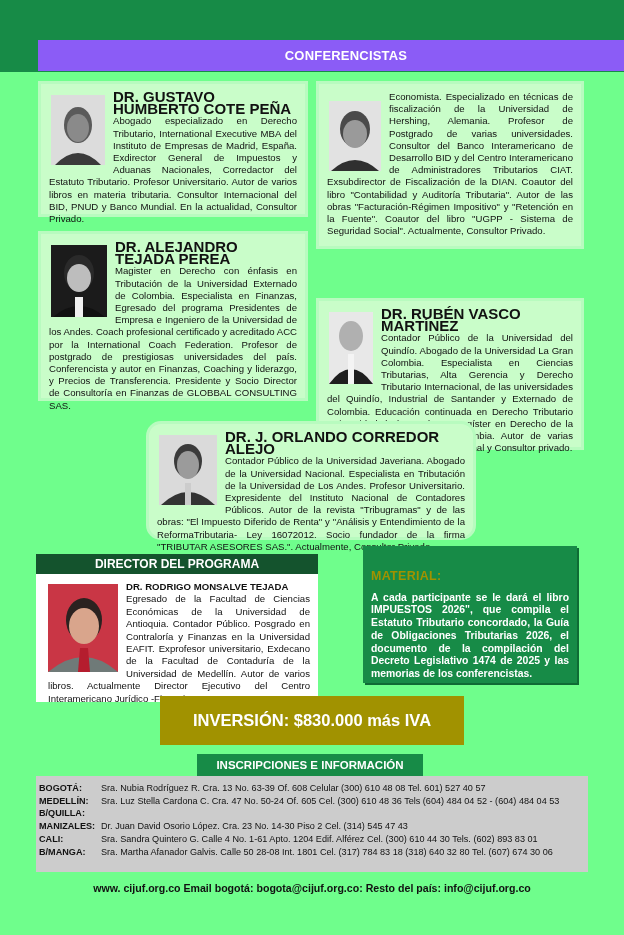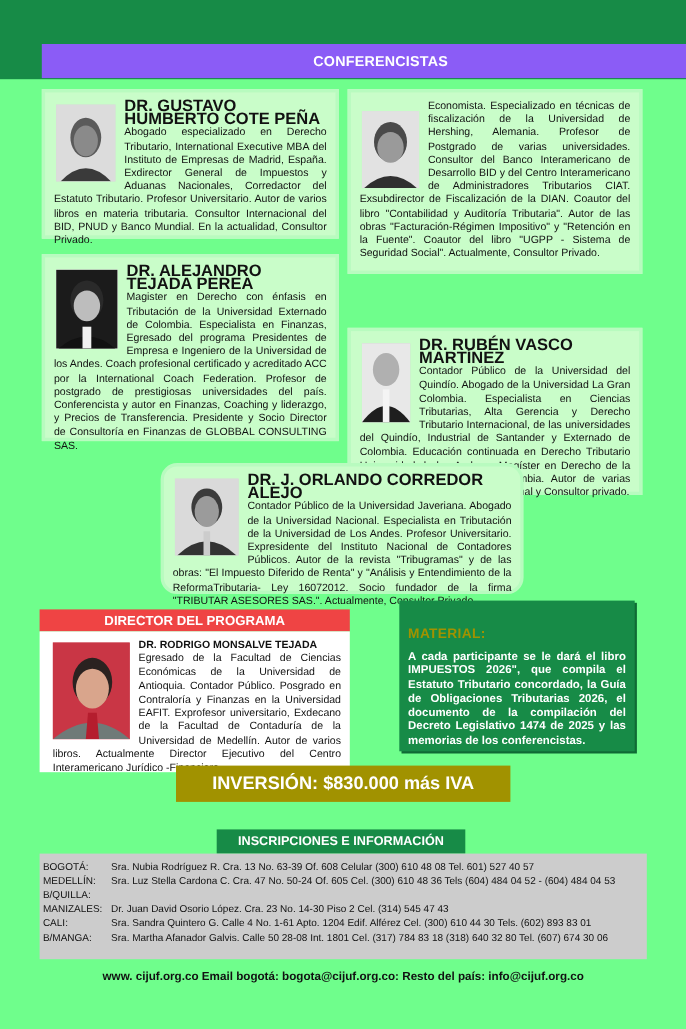--- a/index.html
+++ b/index.html
@@ -23,54 +23,54 @@
   }
   .card .photo {
     float: left; margin: 4px 8px 2px 2px; background: #d7d7d7;
     display: flex; align-items: flex-end; justify-content: center; overflow: hidden;
   }
   .card .name { font-weight: bold; display: block; text-align: left; font-size: 15px; }
   .photo svg { display: block; }
 
   .director-head {
     position: absolute; left: 36px; top: 554px; width: 282px; height: 20px;
-    background: #ef4444; color: #fff; font-weight: bold; font-size: 12px;
+    background: #14532d; color: #fff; font-weight: bold; font-size: 12px;
     display: flex; align-items: center; justify-content: center;
   }
   .director-card {
     position: absolute; left: 36px; top: 574px; width: 282px; height: 128px;
     background: #fff; font-size: 9.6px; line-height: 12.4px; padding: 7px 8px 4px 12px; text-align: justify;
   }
   .director-card .photo { float: left; width: 70px; height: 88px; margin: 3px 8px 2px 0; background: #c93645; overflow: hidden; }
   .director-card .name { font-weight: bold; display: block; text-align: left; }
 
   .material {
     position: absolute; left: 363px; top: 546px; width: 214px; height: 137px;
     background: #178b47; color: #fff; padding: 24px 8px; font-size: 10.4px; line-height: 12.7px;
     text-align: justify; box-shadow: 2px 2px 0 #0f6b35;
   }
   .material .head { color: #a19200; font-weight: bold; font-size: 12.5px; margin-bottom: 9px; letter-spacing: 0.3px; }
   .material .body { font-weight: bold; }
 
   .inversion {
-    position: absolute; left: 160px; top: 696px; width: 304px; height: 33px;
+    position: absolute; left: 160px; top: 696px; width: 304px; height: 49px;
     background: #a19200; color: #fff; font-weight: bold; font-size: 16.5px;
     display: flex; align-items: center; justify-content: center;
   }
   .inscr {
     position: absolute; left: 197px; top: 754px; width: 226px; height: 22px;
     background: #178b47; color: #fff; font-weight: bold; font-size: 11.5px;
     display: flex; align-items: center; justify-content: center;
   }
   .contacts {
     position: absolute; left: 36px; top: 776px; width: 552px; height: 96px;
     background: #cccccc; padding: 6px 3px; font-size: 9.1px; line-height: 12.7px;
   }
   .contacts .row { display: flex; white-space: nowrap; }
-  .contacts .city { width: 62px; font-weight: normal; flex: none; }
+  .contacts .city { width: 62px; font-weight: bold; flex: none; }
   .contacts .info { flex: 1; overflow: hidden; }
   .footer {
     position: absolute; left: 0; top: 882px; width: 624px; text-align: center;
     font-weight: bold; font-size: 10.6px; color: #111;
   }
 </style>
 </head>
 <body>
 
 <div class="top-band"></div>

